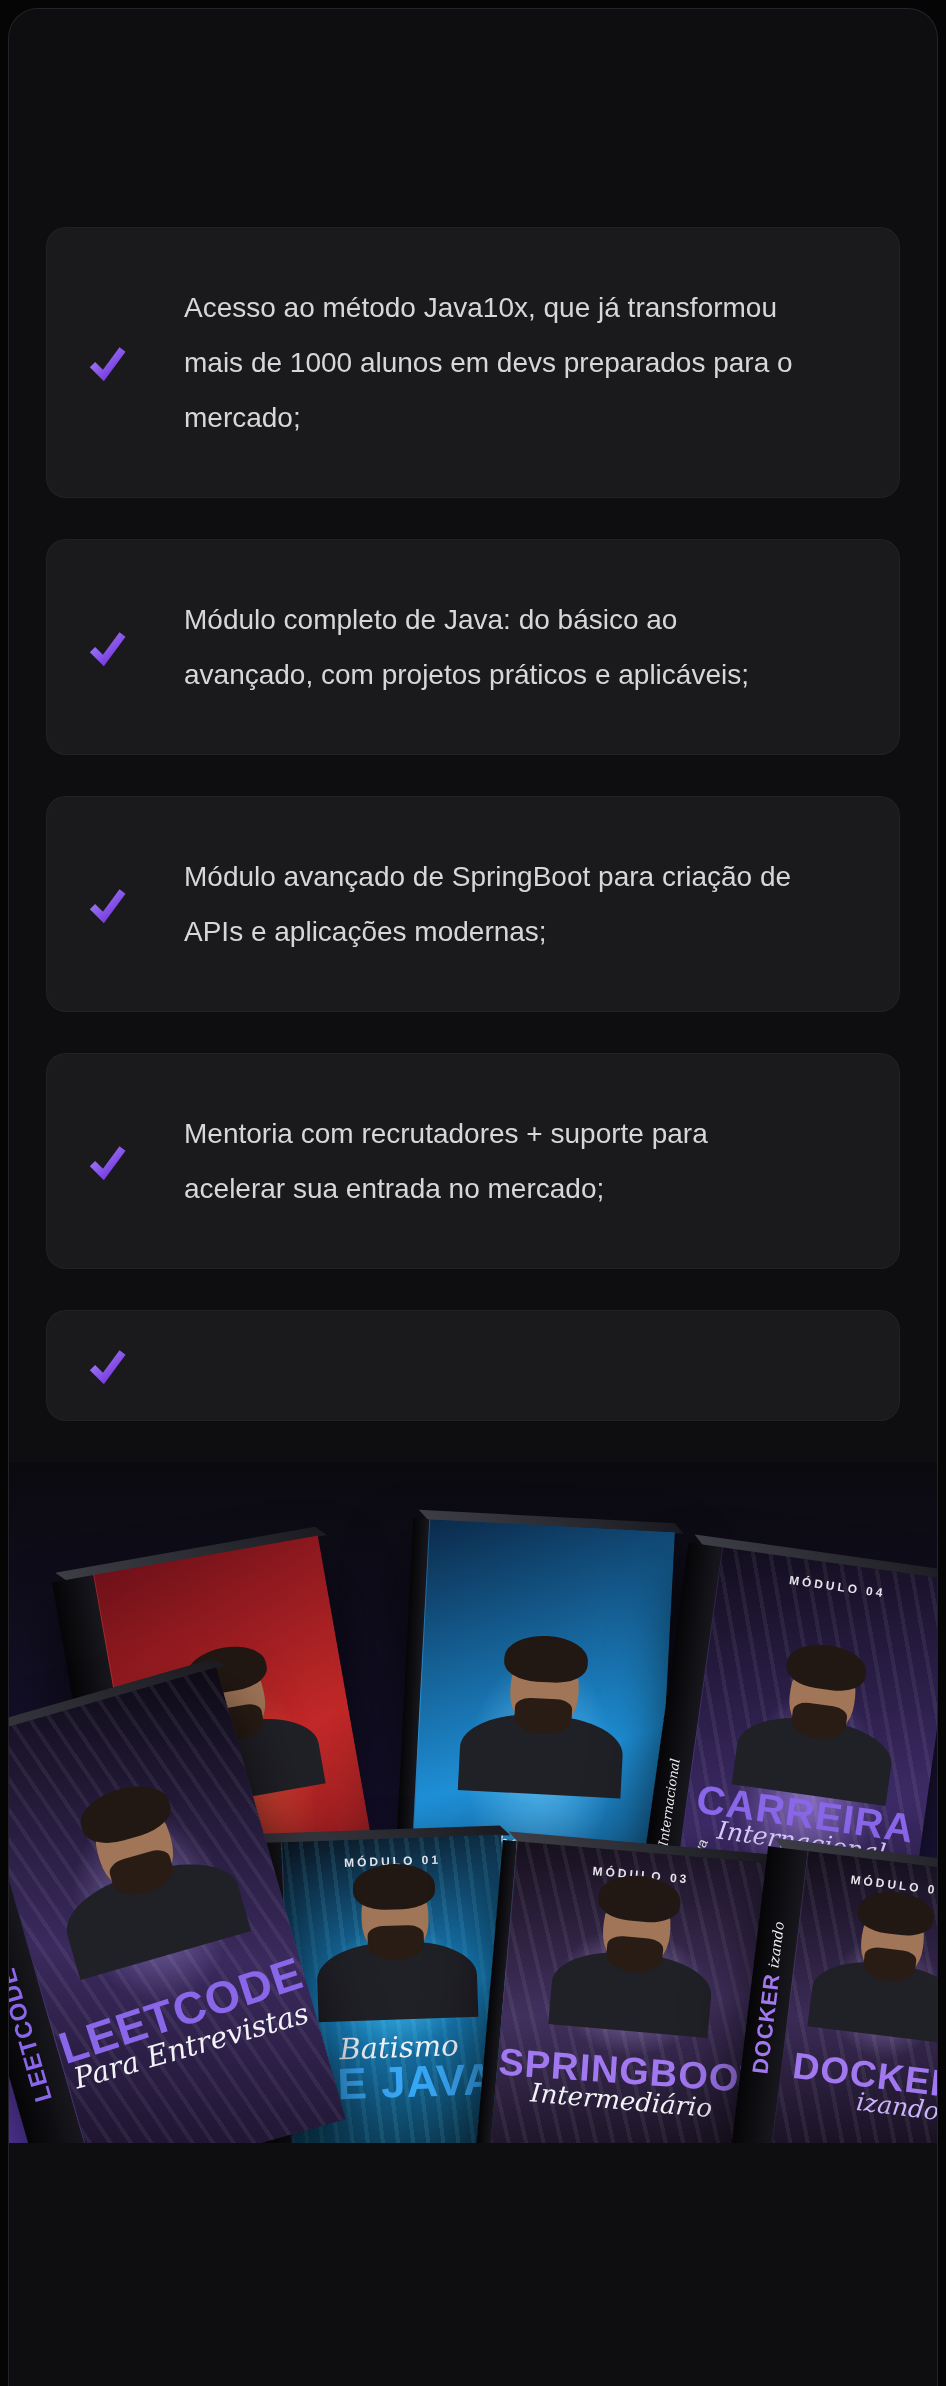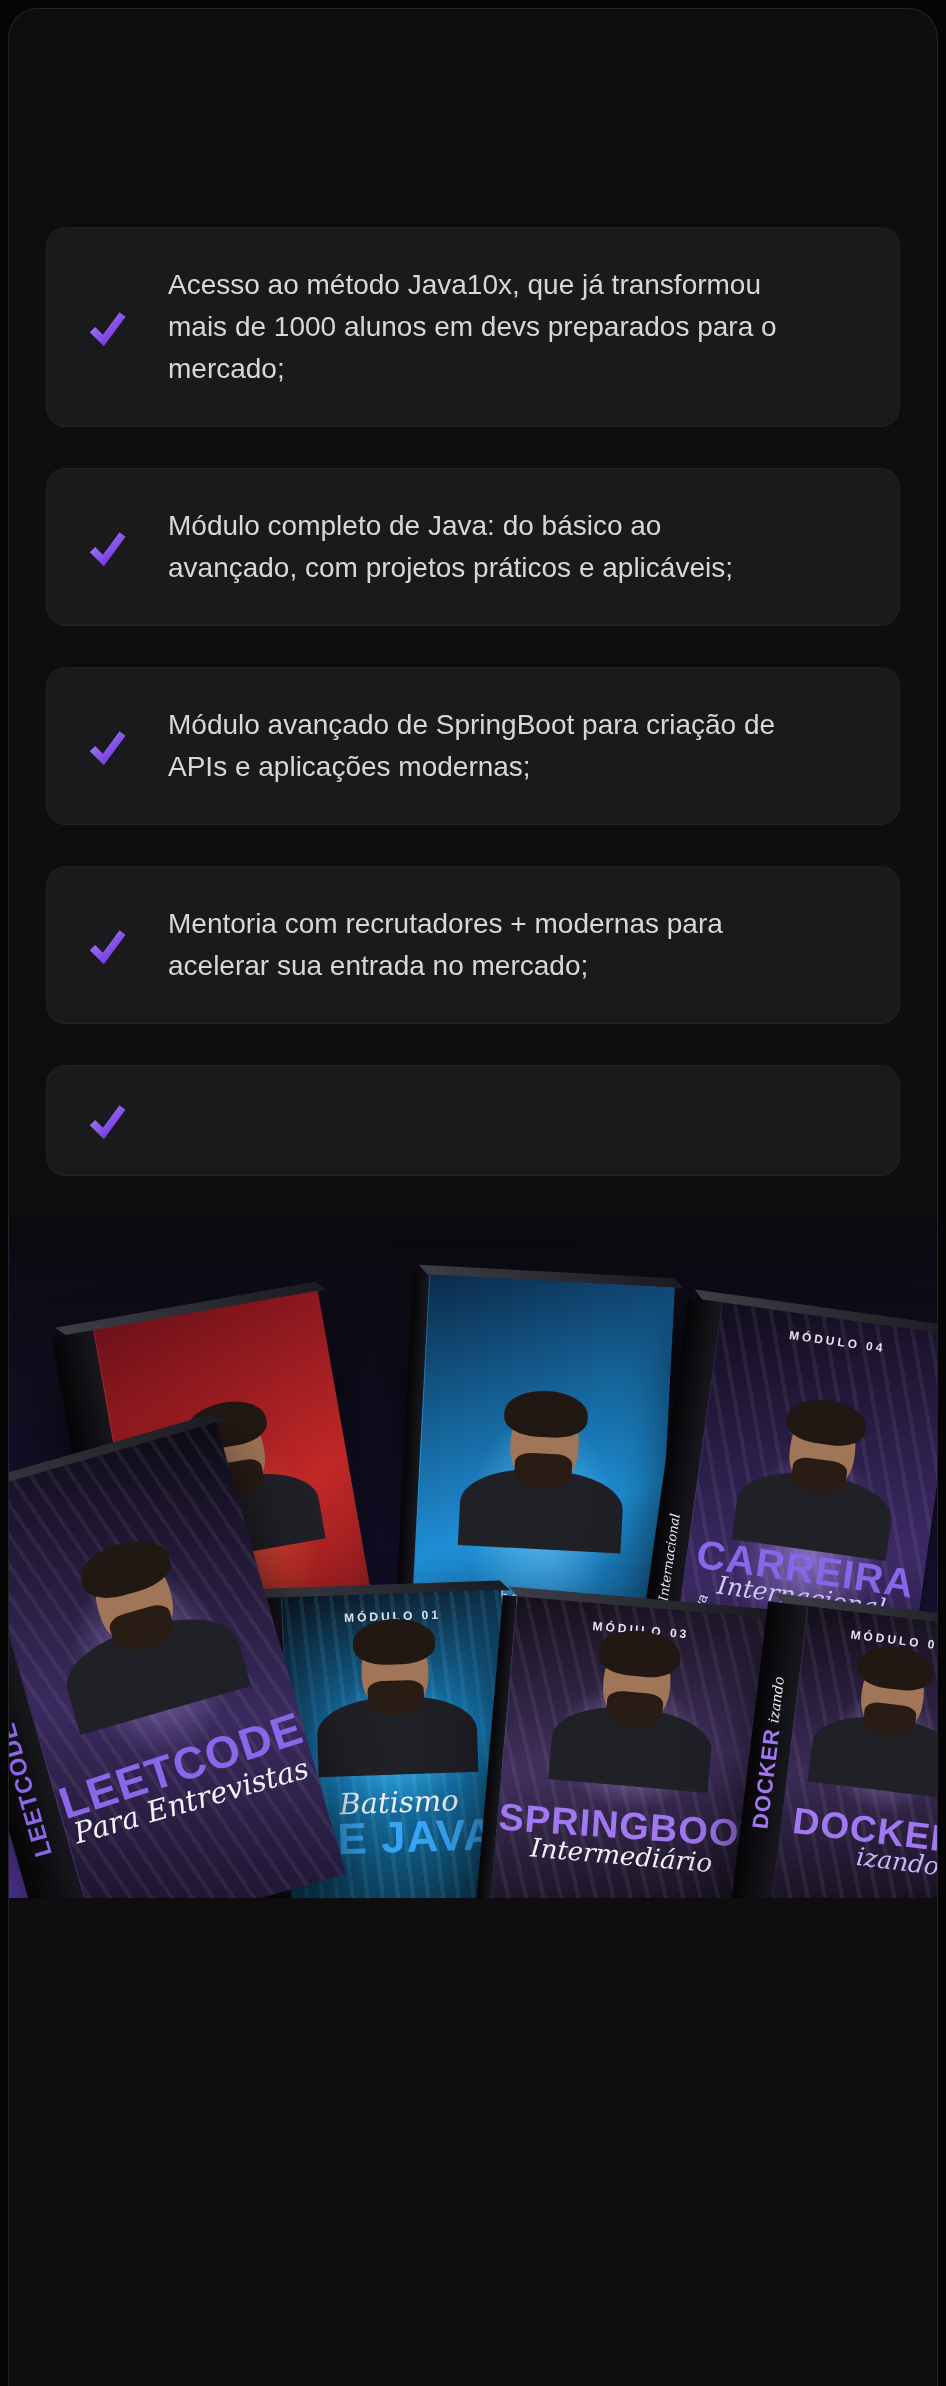--- a/index.html
+++ b/index.html
@@ -8,21 +8,21 @@
     border-radius:30px 30px 0 0;overflow:hidden;box-sizing:border-box;}
   
   .heading{margin:58px 20px 0;text-align:center;font-size:50px;font-weight:700;line-height:76px;letter-spacing:-.5px;
     background:linear-gradient(90deg,#8b95ae 0%,#c3c9d8 22%,#f3f5f9 48%,#aab2c6 76%,#8b95ae 100%);
     -webkit-background-clip:text;background-clip:text;color:transparent;}
   
   .cards{margin:84px 37px 0;}
   .card{background:#1a1a1d;border:1px solid rgba(255,255,255,.035);border-radius:20px;margin-bottom:41px;
     display:flex;align-items:center;padding:36px 40px 36px 0;box-sizing:border-box;}
   .checkcol{flex:none;width:121px;display:flex;justify-content:center;}
-  .benefit-text{margin:0;font-size:28px;line-height:42px;color:#d7d7da;max-width:620px;}
+  .benefit-text{margin:16px;font-size:28px;line-height:55px;color:#d7d7da;max-width:620px;}
   
   .scene{position:relative;margin-top:42px;height:680px;overflow:hidden;
     background:
       radial-gradient(90% 60% at 50% 102%, rgba(124,73,230,.45), rgba(124,73,230,0) 70%),
       radial-gradient(55% 45% at 10% 95%, rgba(139,92,246,.50), transparent 70%),
       radial-gradient(55% 45% at 90% 95%, rgba(139,92,246,.50), transparent 70%),
       linear-gradient(180deg,#0b0a0f 0%,#141028 38%,#231a4c 72%,#32246b 100%);}
   .pbox{position:absolute;display:flex;box-shadow:0 30px 60px rgba(0,0,0,.65);}
   .pbox::before{content:"";position:absolute;top:-9px;left:10px;right:-4px;height:10px;
     background:linear-gradient(90deg,#3d3d46,#1b1b21);transform:skewX(45deg);}
@@ -120,21 +120,21 @@
           </svg>
         </span>
       <p class="benefit-text">Módulo avançado de SpringBoot para criação de APIs e aplicações modernas;</p>
     </div>
     <div class="card">
       <span class="checkcol">
           <svg viewBox="0 0 30 27" width="41" height="37">
             <use href="#ckp"></use>
           </svg>
         </span>
-      <p class="benefit-text">Mentoria com recrutadores + modernas para acelerar sua entrada no mercado;</p>
+      <p class="benefit-text">Mentoria com recrutadores + suporte para acelerar sua entrada no mercado;</p>
     </div>
     <div class="card">
       <span class="checkcol">
           <svg viewBox="0 0 30 27" width="41" height="37">
             <use href="#ckp"></use>
           </svg>
         </span>
     </div>
   </div>
 

